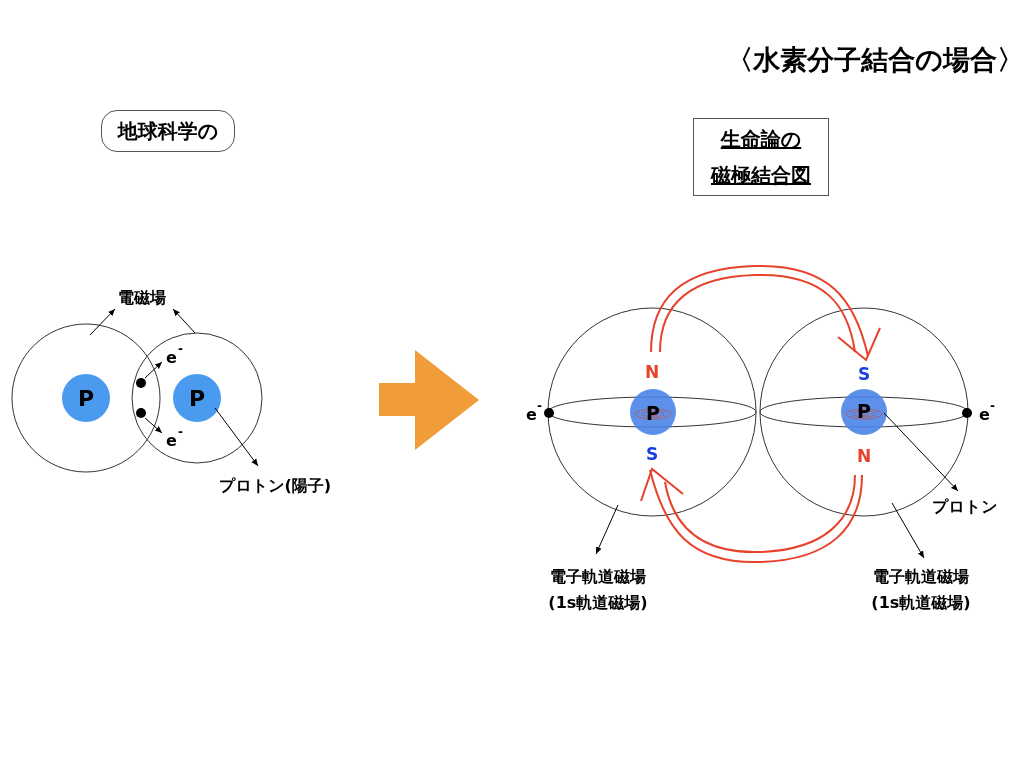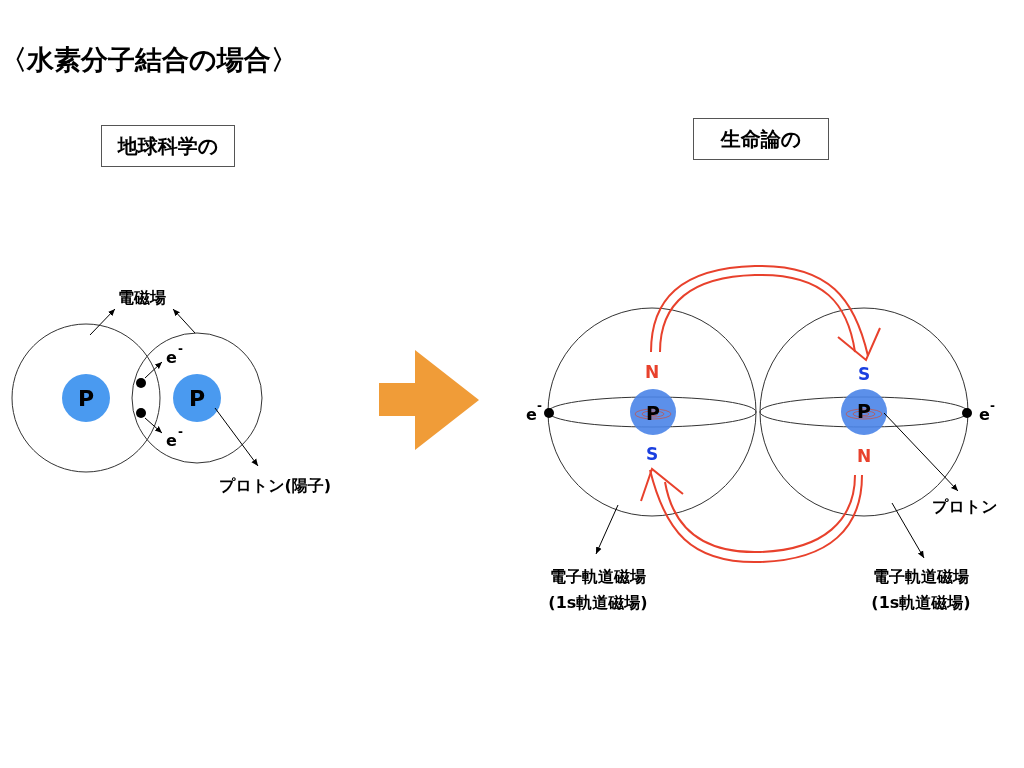--- a/index.html
+++ b/index.html
@@ -1,35 +1,36 @@
 <!DOCTYPE html>
 <html><head>
 <meta charset="utf-8">
 <style>
   html, body { margin: 0; padding: 0; background: #ffffff; }
   body { width: 1024px; height: 768px; position: relative; overflow: hidden;
          font-family: "DejaVu Sans", "Liberation Sans", sans-serif; color: #000; }
-  .title { position: absolute; left: 0; width: 1024px; top: 42px; text-align: left;
+  .title { position: absolute; left: 0; width: 1024px; top: 42px; text-align: right;
            font-size: 27px; font-weight: bold; }
   .box { position: absolute; border: 1.5px solid #555; background: #fff; text-align: center;
          font-size: 20px; font-weight: bold; line-height: 36px; padding: 2px 6px; }
   svg { position: absolute; left: 0; top: 0; }
   svg text { font-family: "DejaVu Sans", "Liberation Sans", sans-serif; font-weight: bold; }
 </style>
 </head>
 <body>
 
 <div class="title">〈水素分子結合の場合〉</div>
 
-<div class="box" style="left:101px; top:125px; width:120px;">
+<div class="box" style="left:101px; top:110px; width:120px;border-radius:16px;">
   <div>地球科学の</div>
 </div>
 
-<div class="box" style="left:693px; top:118px; width:122px;">
+<div class="box" style="left:693px; top:118px; width:122px;text-decoration:underline;">
   <div>生命論の</div>
+  <div>磁極結合図</div>
 </div>
 
 <svg width="1024" height="768">
   <defs>
     <marker id="ah" markerWidth="8" markerHeight="8" refX="7" refY="4" orient="auto">
       <path d="M0,1 L7,4 L0,7 Z" fill="#000"></path>
     </marker>
   </defs>
 
   <circle cx="86" cy="398" r="74" fill="none" stroke="#333" stroke-width="1"></circle>

